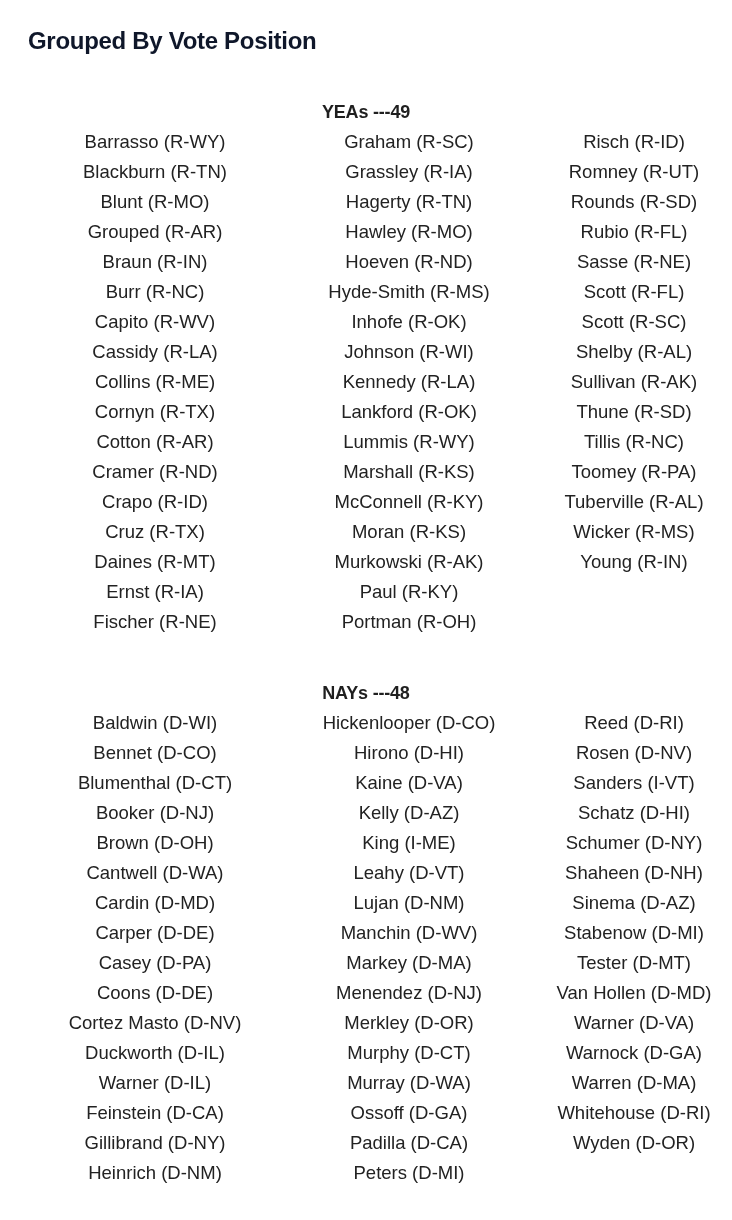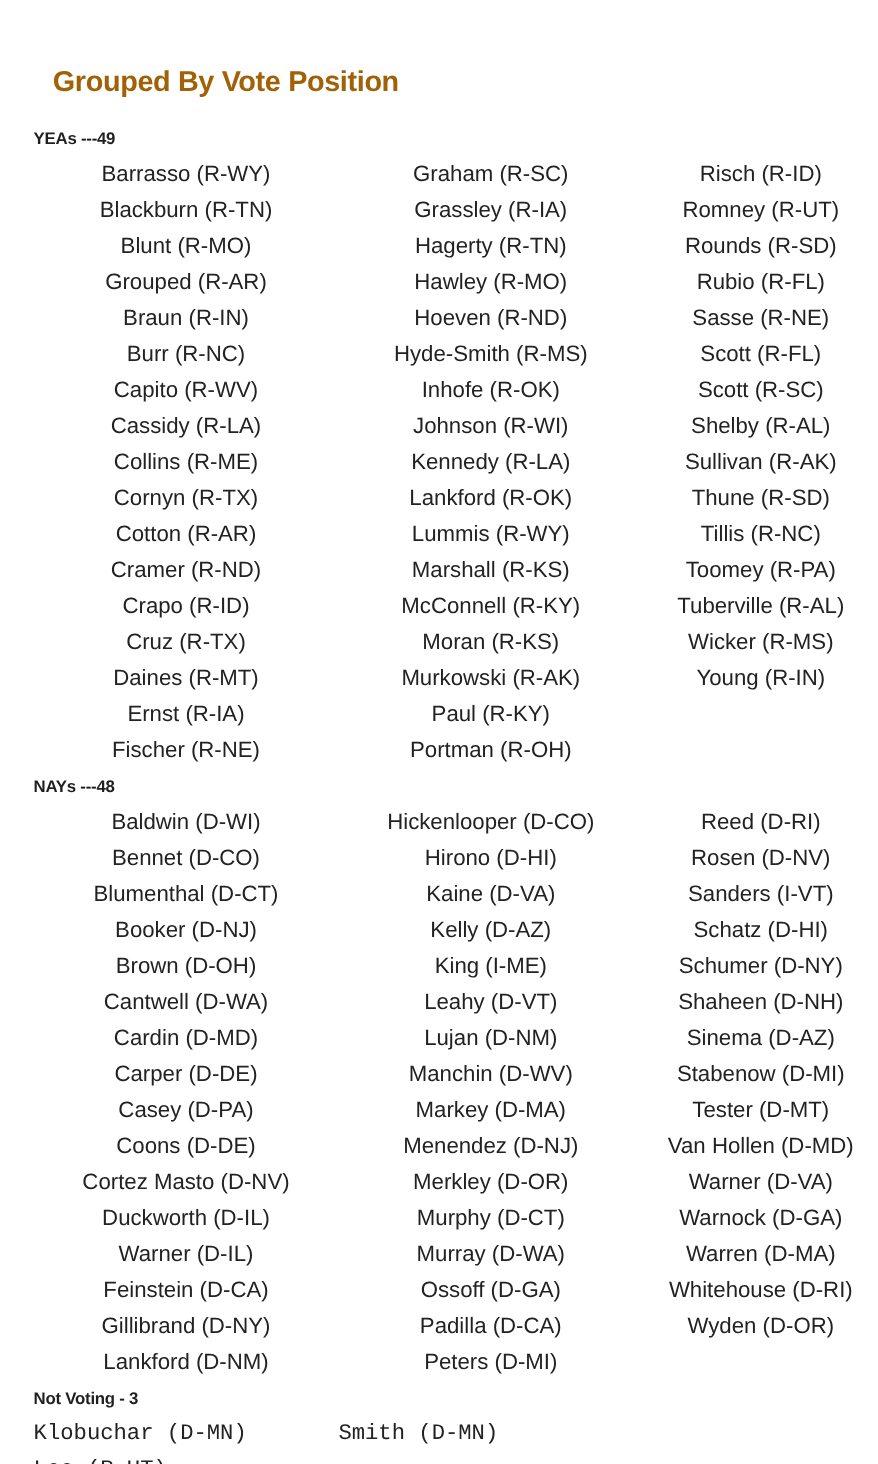--- a/index.html
+++ b/index.html
@@ -3,29 +3,30 @@
 <meta charset="utf-8">
 <style>
   html, body { margin: 0; padding: 0; background: #ffffff; }
   body {
     width: 732px; height: 1220px; overflow: hidden;
     font-family: "Liberation Sans", "DejaVu Sans", sans-serif;
     color: #222222;
   }
   .wrap { position: relative; padding: 0 28px; }
   h2.title {
-    margin: 16px; padding-top: 38px;
+    margin: 0; padding-top: 26px;
     font-size: 24px; font-weight: bold; letter-spacing: -0.3px;
     line-height: 30px; height: 30px;
-    color: #a16207;
+    color: #0f172a;
   }
   .group-head {
-    font-weight: bold; font-size: 14px;
+    text-align: center; font-weight: bold; font-size: 18px;
     line-height: 30px; height: 30px; color: #1f1f1f;
     letter-spacing: -0.2px;
+    margin-top: 41px;
   }
   .grid {
     display: grid;
     grid-template-columns: 254px 254px 196px;
     grid-auto-flow: column;
   }
   .cell {
     font-size: 18.5px; line-height: 30px; height: 30px;
     white-space: nowrap; color: #222222;
   }
@@ -100,21 +101,21 @@
         <div class="cell">Cantwell (D-WA)</div>
         <div class="cell">Cardin (D-MD)</div>
         <div class="cell">Carper (D-DE)</div>
         <div class="cell">Casey (D-PA)</div>
         <div class="cell">Coons (D-DE)</div>
         <div class="cell">Cortez Masto (D-NV)</div>
         <div class="cell">Duckworth (D-IL)</div>
         <div class="cell">Warner (D-IL)</div>
         <div class="cell">Feinstein (D-CA)</div>
         <div class="cell">Gillibrand (D-NY)</div>
-        <div class="cell">Lankford (D-NM)</div>
+        <div class="cell">Heinrich (D-NM)</div>
         <div class="cell">Hickenlooper (D-CO)</div>
         <div class="cell">Hirono (D-HI)</div>
         <div class="cell">Kaine (D-VA)</div>
         <div class="cell">Kelly (D-AZ)</div>
         <div class="cell">King (I-ME)</div>
         <div class="cell">Leahy (D-VT)</div>
         <div class="cell">Lujan (D-NM)</div>
         <div class="cell">Manchin (D-WV)</div>
         <div class="cell">Markey (D-MA)</div>
         <div class="cell">Menendez (D-NJ)</div>

